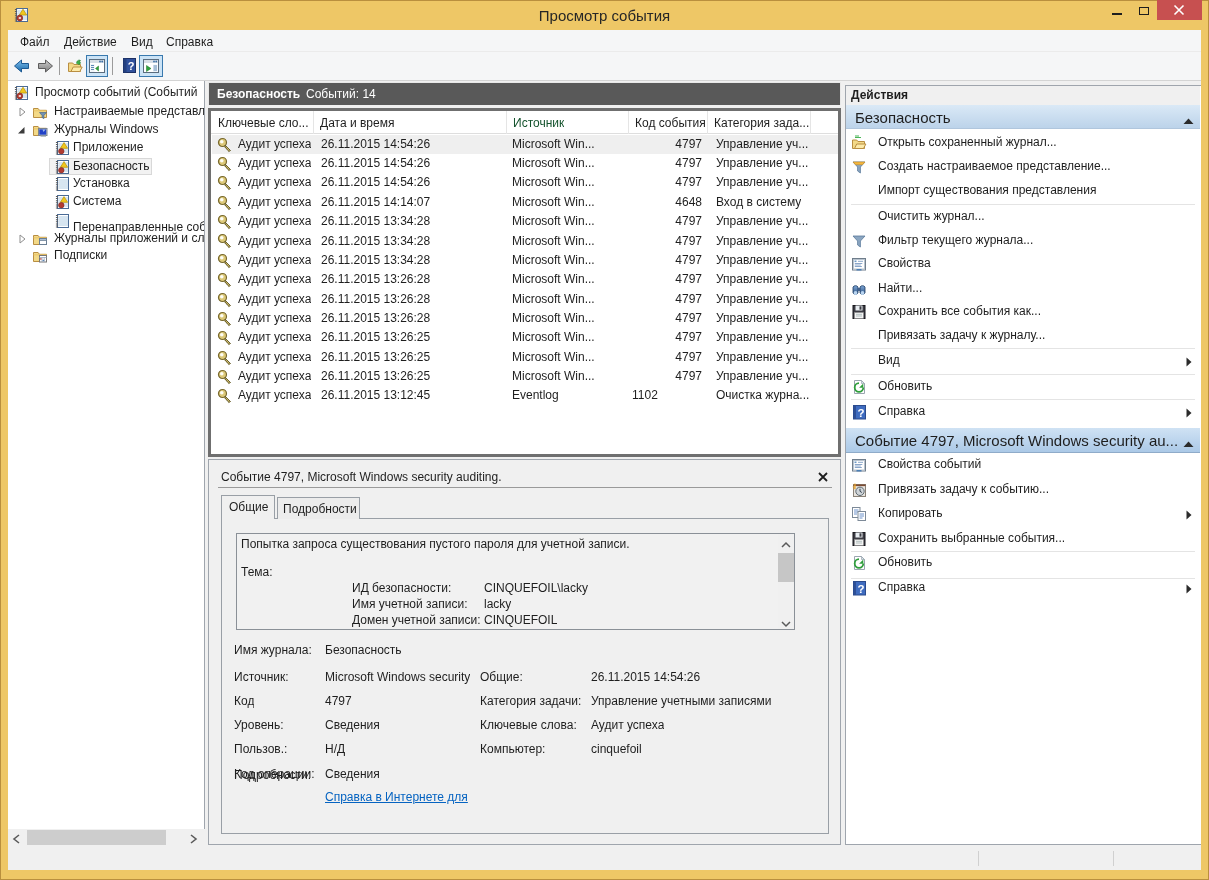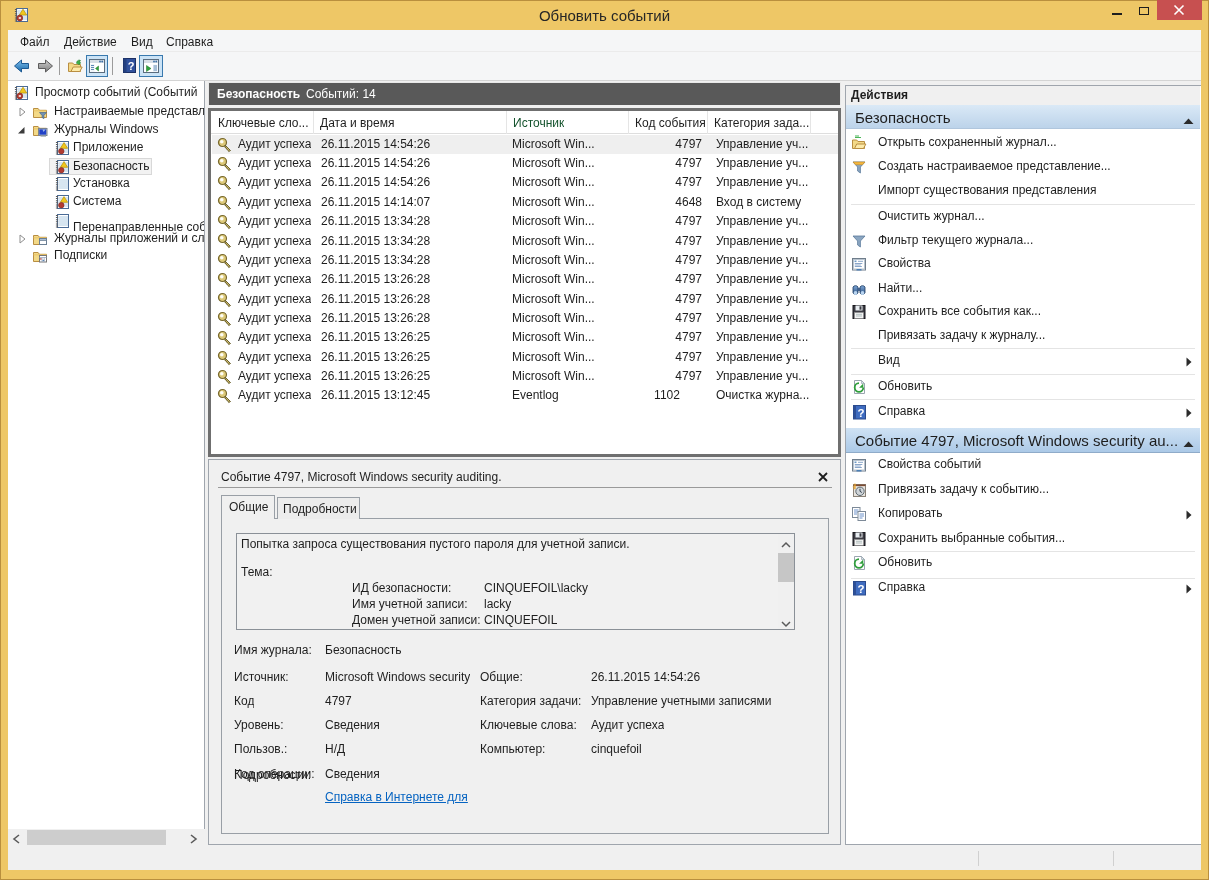--- a/index.html
+++ b/index.html
@@ -8,21 +8,21 @@
 </style></head><body>
 <div class="abs" style="left:0;top:0;width:1209px;height:880px;border:1px solid #b98f3e"></div>
 <div class="abs" style="left:13px;top:7px"><svg style="" width="16" height="16" viewBox="0 0 16 16">
       <rect x="3.5" y="1.5" width="11" height="13" fill="#fff" stroke="#4a6b96"></rect>
       <path stroke="#aecbe2" stroke-width="1" d="M4.5 4h9.5M4.5 6h9.5M4.5 8h9.5M4.5 10h9.5M4.5 12h9.5"></path>
       <path stroke="#5a5a5a" stroke-width="2.2" stroke-dasharray="1 1.1" d="M3 2v13"></path>
       <path d="M10 2.2 L13.7 8 L6.3 8 Z" fill="#f2c71d" stroke="#bd9a12" stroke-width="0.8"></path>
       <circle cx="6.8" cy="11" r="2.9" fill="#b23b31" stroke="#872a22" stroke-width="0.7"></circle>
       <path d="M5.8 10l2 2M7.8 10l-2 2" stroke="#fff" stroke-width="0.9"></path>
     </svg></div>
-<div class="abs nw" style="left:0;top:7px;width:1209px;text-align:center;font-size:15px;color:#262626">Обновить событий</div>
+<div class="abs nw" style="left:0;top:7px;width:1209px;text-align:center;font-size:15px;color:#262626">Просмотр события</div>
 <div class="abs" style="left:1112px;top:13px;width:10px;height:2px;background:#1e1e1e"></div>
 <div class="abs" style="left:1139px;top:7px;width:10px;height:8px;border:1.5px solid #1e1e1e"></div>
 <div class="abs" style="left:1157px;top:0;width:45px;height:20px;background:#c75050"><svg style="" width="45" height="20" viewBox="0 0 45 20">
       <path d="M17.5 5.5 L26.5 14.5 M26.5 5.5 L17.5 14.5" stroke="#fff" stroke-width="1.6"></path>
     </svg></div>
 <div class="abs" style="left:8px;top:30px;width:1193px;height:840px;background:#f0f0f0"></div>
 <div class="abs" style="left:8px;top:30px;width:1193px;height:22px;background:#f5f6f7;border-bottom:1px solid #ebebeb"></div>
 <div class="abs" style="left:20px;top:35px">Файл</div>
 <div class="abs" style="left:64px;top:35px">Действие</div>
 <div class="abs" style="left:131px;top:35px">Вид</div>
@@ -320,21 +320,21 @@
 <div class="abs nw" style="left:632px;top:369.0px;width:70px;text-align:right">4797</div>
 <div class="abs nw" style="left:716px;top:369.0px">Управление уч...</div>
 <div class="abs" style="left:217px;top:388.36px"><svg style="" width="16" height="16" viewBox="0 0 16 16">
       <circle cx="5.5" cy="5.5" r="4" fill="#dcc878" stroke="#77682e" stroke-width="1.2"></circle>
       <circle cx="4.8" cy="4.8" r="1.8" fill="#fdfdf5"></circle>
       <path d="M8.2 8.2 L13.5 13.5 l-1.8 1 l-1 -1.8 l-1 -0.4 l-0.6 -1.4 l-1.2 -0.6 z" fill="#cdb96a" stroke="#5e5420" stroke-width="0.9"></path>
     </svg></div>
 <div class="abs nw" style="left:238px;top:388.4px">Аудит успеха</div>
 <div class="abs nw" style="left:321px;top:388.4px">26.11.2015 13:12:45</div>
 <div class="abs nw" style="left:512px;top:388.4px">Eventlog</div>
-<div class="abs nw" style="left:632px;top:388.4px;width:70px;text-align:center">1102</div>
+<div class="abs nw" style="left:632px;top:388.4px;width:70px;text-align:left">1102</div>
 <div class="abs nw" style="left:716px;top:388.4px">Очистка журна...</div>
 <div class="abs" style="left:208px;top:459px;width:633px;height:386px;background:#f0f0f0;border:1px solid #9fa5ad"></div>
 <div class="abs nw" style="left:221px;top:470px">Событие 4797, Microsoft Windows security auditing.</div>
 <div class="abs" style="left:817px;top:471px"><svg style="" width="12" height="12" viewBox="0 0 12 12">
       <path d="M2 2 L10 10 M10 2 L2 10" stroke="#1e1e1e" stroke-width="1.8"></path>
     </svg></div>
 <div class="abs" style="left:218px;top:487px;width:614px;height:1px;background:#9a9a9a"></div>
 <div class="abs" style="left:221px;top:518px;width:608px;height:316px;background:#f0f0f0;border:1px solid #999fa6"></div>
 <div class="abs" style="left:221px;top:495px;width:54px;height:24px;background:#f0f0f0;border:1px solid #999fa6;border-bottom:none"></div>
 <div class="abs" style="left:277px;top:497px;width:83px;height:22px;background:#ececec;border:1px solid #999fa6;border-bottom:none"></div>

